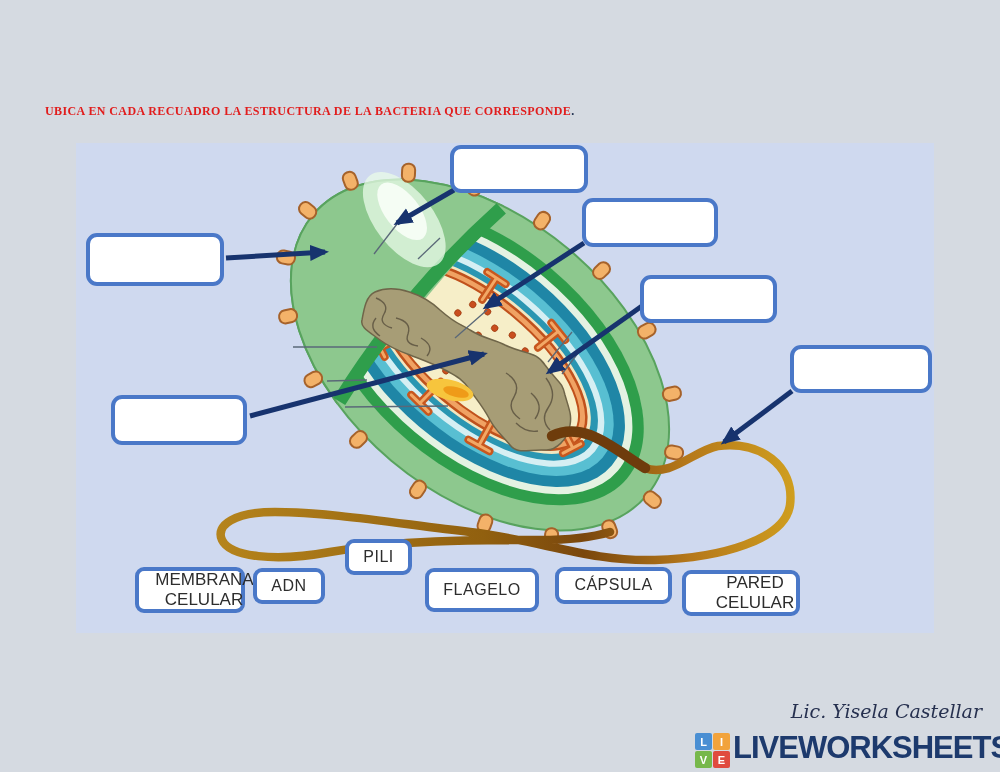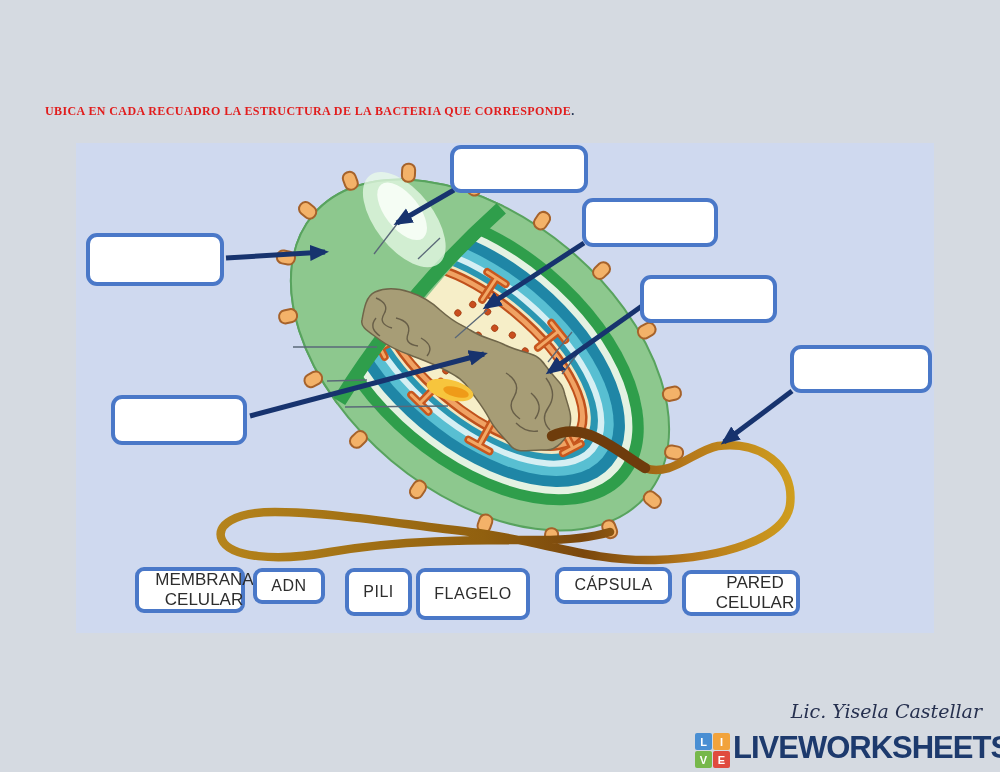--- a/index.html
+++ b/index.html
@@ -284,22 +284,22 @@
 
 <div class="answer-box" style="left:450px;top:145px;width:138px;height:48px"></div>
 <div class="answer-box" style="left:582px;top:198px;width:136px;height:49px"></div>
 <div class="answer-box" style="left:640px;top:275px;width:137px;height:48px"></div>
 <div class="answer-box" style="left:790px;top:345px;width:142px;height:48px"></div>
 <div class="answer-box" style="left:86px;top:233px;width:138px;height:53px"></div>
 <div class="answer-box" style="left:111px;top:395px;width:136px;height:50px"></div>
 
 <div class="word-chip small" style="left:135px;top:567px;width:110px;height:46px">MEMBRANA CELULAR</div>
 <div class="word-chip big" style="left:253px;top:568px;width:72px;height:36px">ADN</div>
-<div class="word-chip big" style="left:345px;top:568px;width:67px;height:48px">PILI</div>
-<div class="word-chip big" style="left:416px;top:568px;width:114px;height:52px">FLAGELO</div>
+<div class="word-chip big" style="left:345px;top:539px;width:67px;height:36px">PILI</div>
+<div class="word-chip big" style="left:425px;top:568px;width:114px;height:44px">FLAGELO</div>
 <div class="word-chip big" style="left:555px;top:567px;width:117px;height:37px">CÁPSULA</div>
 <div class="word-chip small" style="left:682px;top:570px;width:118px;height:46px">PARED CELULAR</div>
 
 <div class="signature">Lic. Yisela Castellar</div>
 
 <div class="footer-logo">
   <div class="logo-sq sq-l" style="background-color: rgb(74, 143, 211);">L</div>
   <div class="logo-sq sq-i" style="background-color: rgb(242, 163, 60);">I</div>
   <div class="logo-sq sq-v" style="background-color: rgb(119, 184, 75);">V</div>
   <div class="logo-sq sq-e" style="background-color: rgb(224, 75, 63);">E</div>

